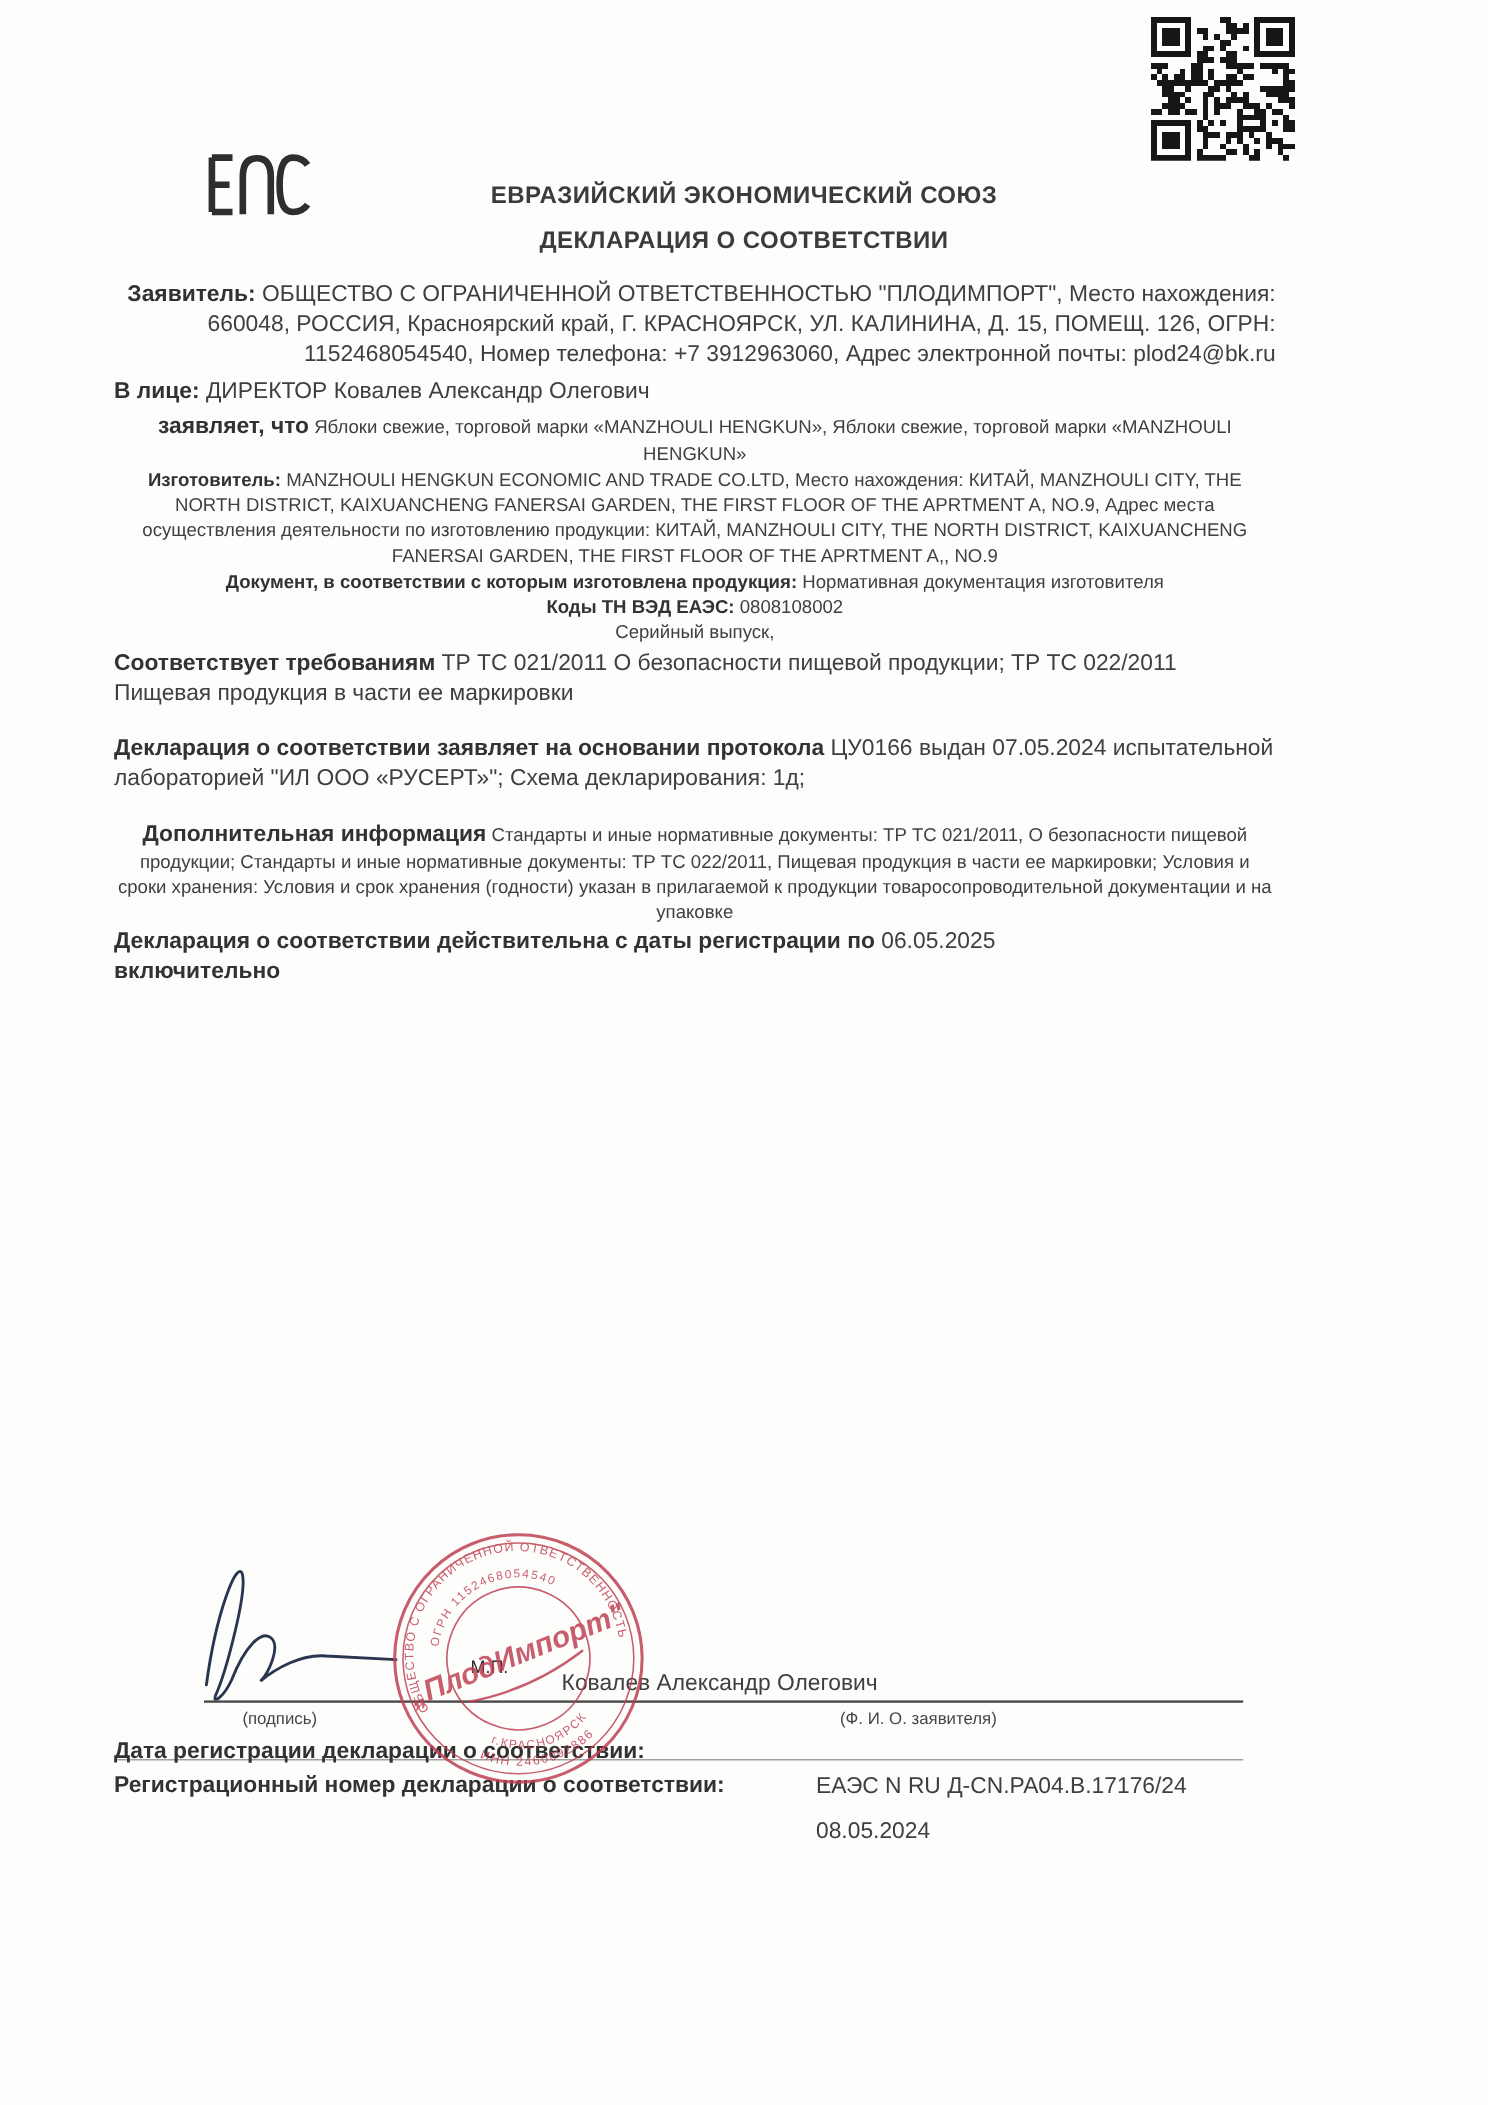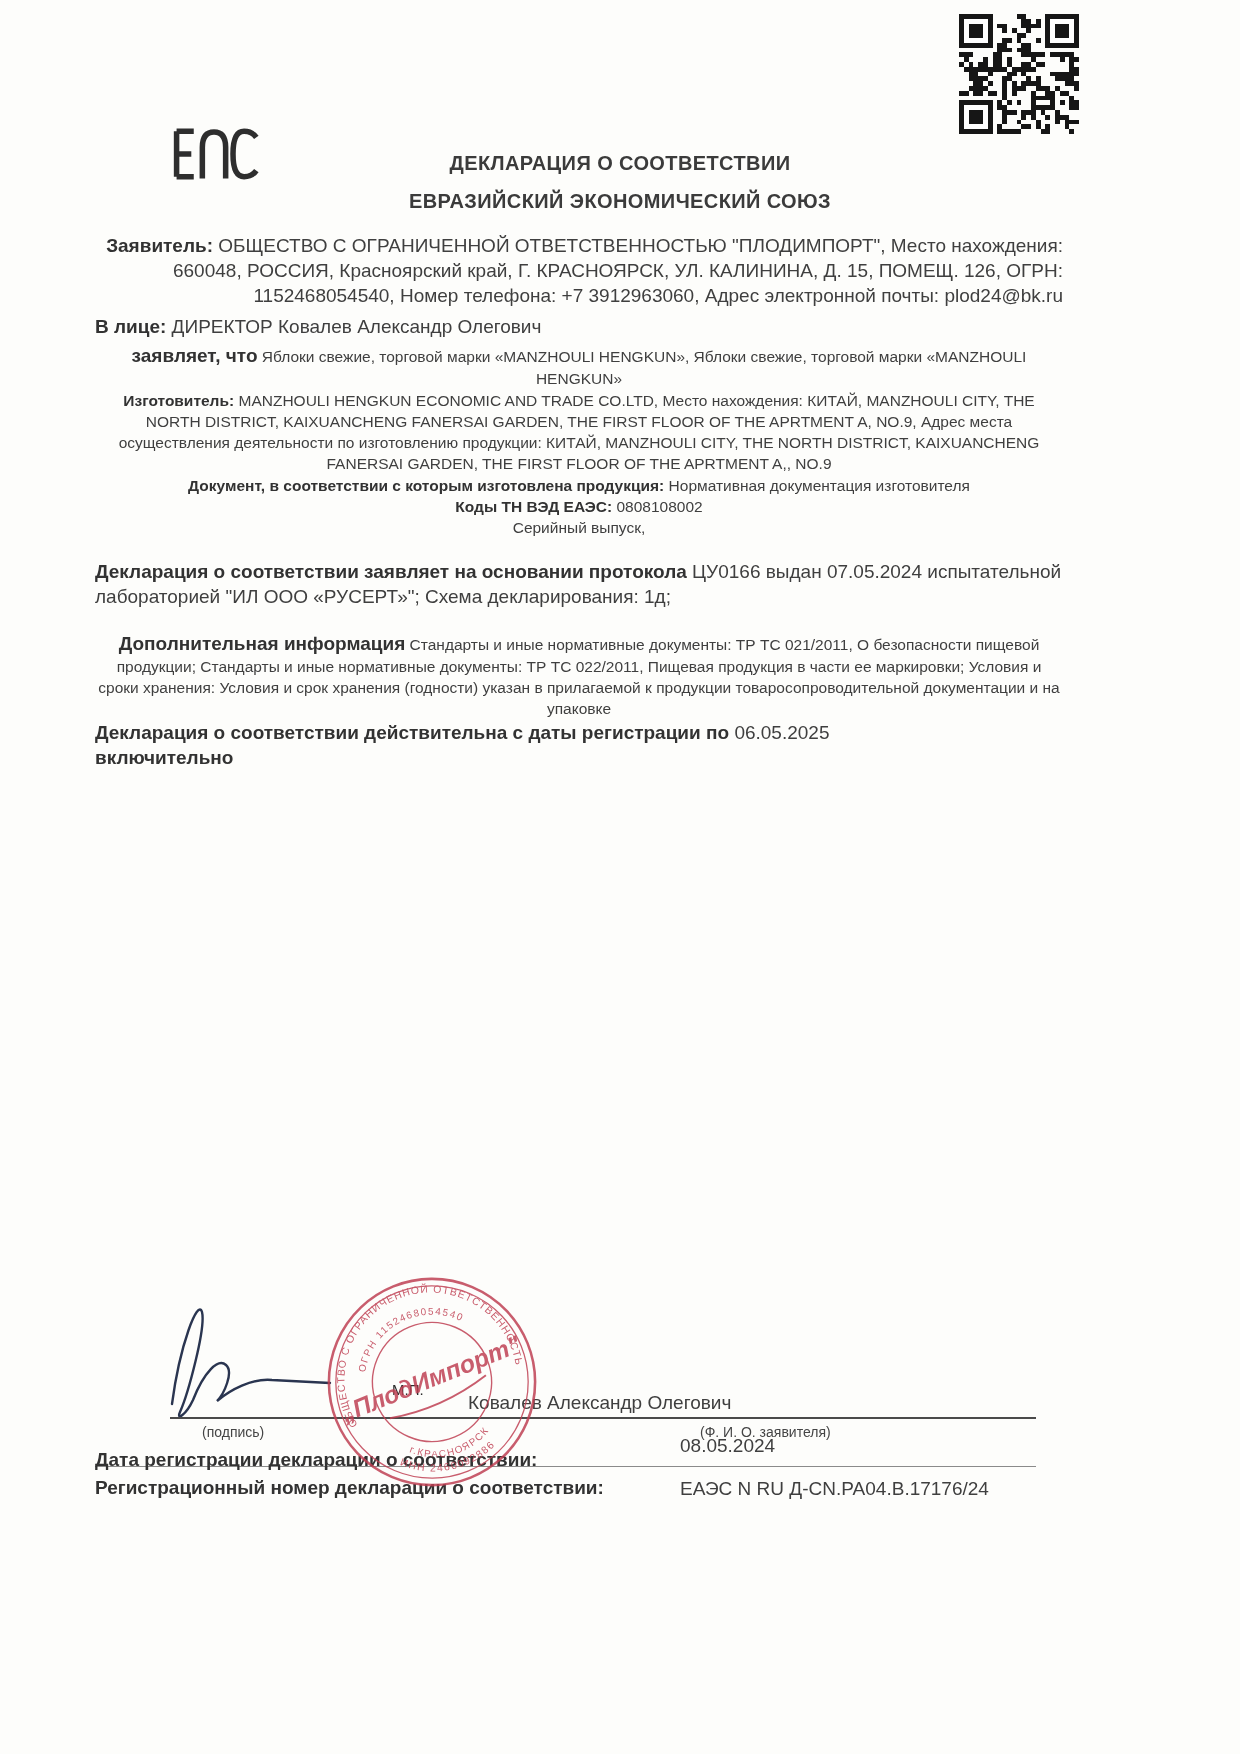--- a/index.html
+++ b/index.html
@@ -38,21 +38,21 @@
   .mp-label { position:absolute; left:392px; top:1381px; font-size:15px; color:#2c2c2c; z-index:2; }
   .signer-name { position:absolute; left:468px; top:1392px; font-size:19px; color:#3f3f3f; z-index:2; }
   .sig-line { position:absolute; left:170px; top:1417px; width:866px; height:2px; background:#4a4a4a; z-index:1; }
   .cap-sign { position:absolute; left:202px; top:1424px; font-size:14px; color:#454545; z-index:1; }
   .cap-fio { position:absolute; left:700px; top:1424px; font-size:14px; color:#454545; z-index:1; }
   .sep-line { position:absolute; left:95px; top:1466px; width:941px; height:1px; background:#8a8a8a; z-index:1; }
 
   .reg-row1-label { position:absolute; left:95px; top:1477px; font-size:19px; font-weight:bold; color:#323232; z-index:2;text-align:right; }
   .reg-row1-value { position:absolute; left:680px; top:1478px; font-size:19px; color:#3f3f3f; z-index:2; }
   .reg-row2-label { position:absolute; left:95px; top:1449px; font-size:19px; font-weight:bold; color:#323232; z-index:2; }
-  .reg-row2-value { position:absolute; left:680px; top:1435px; font-size:19px; color:#3f3f3f; z-index:2; }
+  .reg-row2-value { position:absolute; left:680px; top:1516px; font-size:19px; color:#3f3f3f; z-index:2; }
 </style>
 </head>
 <body>
 
 <div class="page">
 
   <div class="qr">
     <svg id="qr-svg" width="142" height="120" viewBox="0 0 125 125" shape-rendering="crispEdges" fill="#161616">
         <rect x="60" y="0" width="5" height="5"></rect>
         <rect x="65" y="0" width="5" height="5"></rect>
@@ -272,22 +272,22 @@
 
   <div class="eac-logo">
     <svg width="92" height="72" viewBox="0 0 150 90" fill="none" stroke="#2e2e2e" stroke-width="9">
       <path d="M14,8 V82 M14,8 H42 M14,45 H38 M14,82 H42"></path>
       <path d="M56,85 V34 Q56,9 75,9 Q94,9 94,34 V85"></path>
       <path d="M144,18 Q137,8 124,8 Q106,8 106,45 Q106,82 124,82 Q137,82 144,72"></path>
     </svg>
   </div>
 
   <div class="titles">
+    <div class="title-line">ЕВРАЗИЙСКИЙ ЭКОНОМИЧЕСКИЙ СОЮЗ</div>
     <div class="title-line">ДЕКЛАРАЦИЯ О СООТВЕТСТВИИ</div>
-    <div class="title-line">ЕВРАЗИЙСКИЙ ЭКОНОМИЧЕСКИЙ СОЮЗ</div>
   </div>
 
   <div class="content">
 
     <p class="para big mb-applicant">
       <b>Заявитель:</b>
       <span>ОБЩЕСТВО С ОГРАНИЧЕННОЙ ОТВЕТСТВЕННОСТЬЮ "ПЛОДИМПОРТ", Место нахождения: 660048, РОССИЯ,  Красноярский край, Г. КРАСНОЯРСК, УЛ. КАЛИНИНА, Д. 15, ПОМЕЩ. 126, ОГРН: 1152468054540, Номер телефона: +7 3912963060, Адрес электронной почты: plod24@bk.ru</span>
     </p>
 
     <p class="para big mb-inperson">
@@ -312,20 +312,24 @@
 
     <p class="para small">
       <b>Коды ТН ВЭД ЕАЭС:</b>
       <span>0808108002</span>
     </p>
 
     <p class="para small">
       <span>Серийный выпуск,</span>
     </p>
 
+    <p class="para big mt-complies">
+      <b>Соответствует требованиям</b>
+      <span>ТР ТС 021/2011 О безопасности пищевой продукции; ТР ТС 022/2011 Пищевая продукция в части ее маркировки</span>
+    </p>
 
     <p class="para big mt-basis">
       <b>Декларация о соответствии заявляет на основании протокола</b>
       <span>ЦУ0166 выдан 07.05.2024 испытательной лабораторией "ИЛ ООО «РУСЕРТ»"; Схема декларирования: 1д;</span>
     </p>
 
     <p class="para small mt-additional">
       <span class="biglabel">Дополнительная информация</span>
       <span>Стандарты и иные нормативные документы: ТР ТС 021/2011, О безопасности пищевой продукции; Стандарты и иные нормативные документы: ТР ТС 022/2011, Пищевая продукция в части ее маркировки; Условия и сроки хранения: Условия и срок хранения (годности) указан в прилагаемой к продукции товаросопроводительной документации и на упаковке</span>
     </p>

